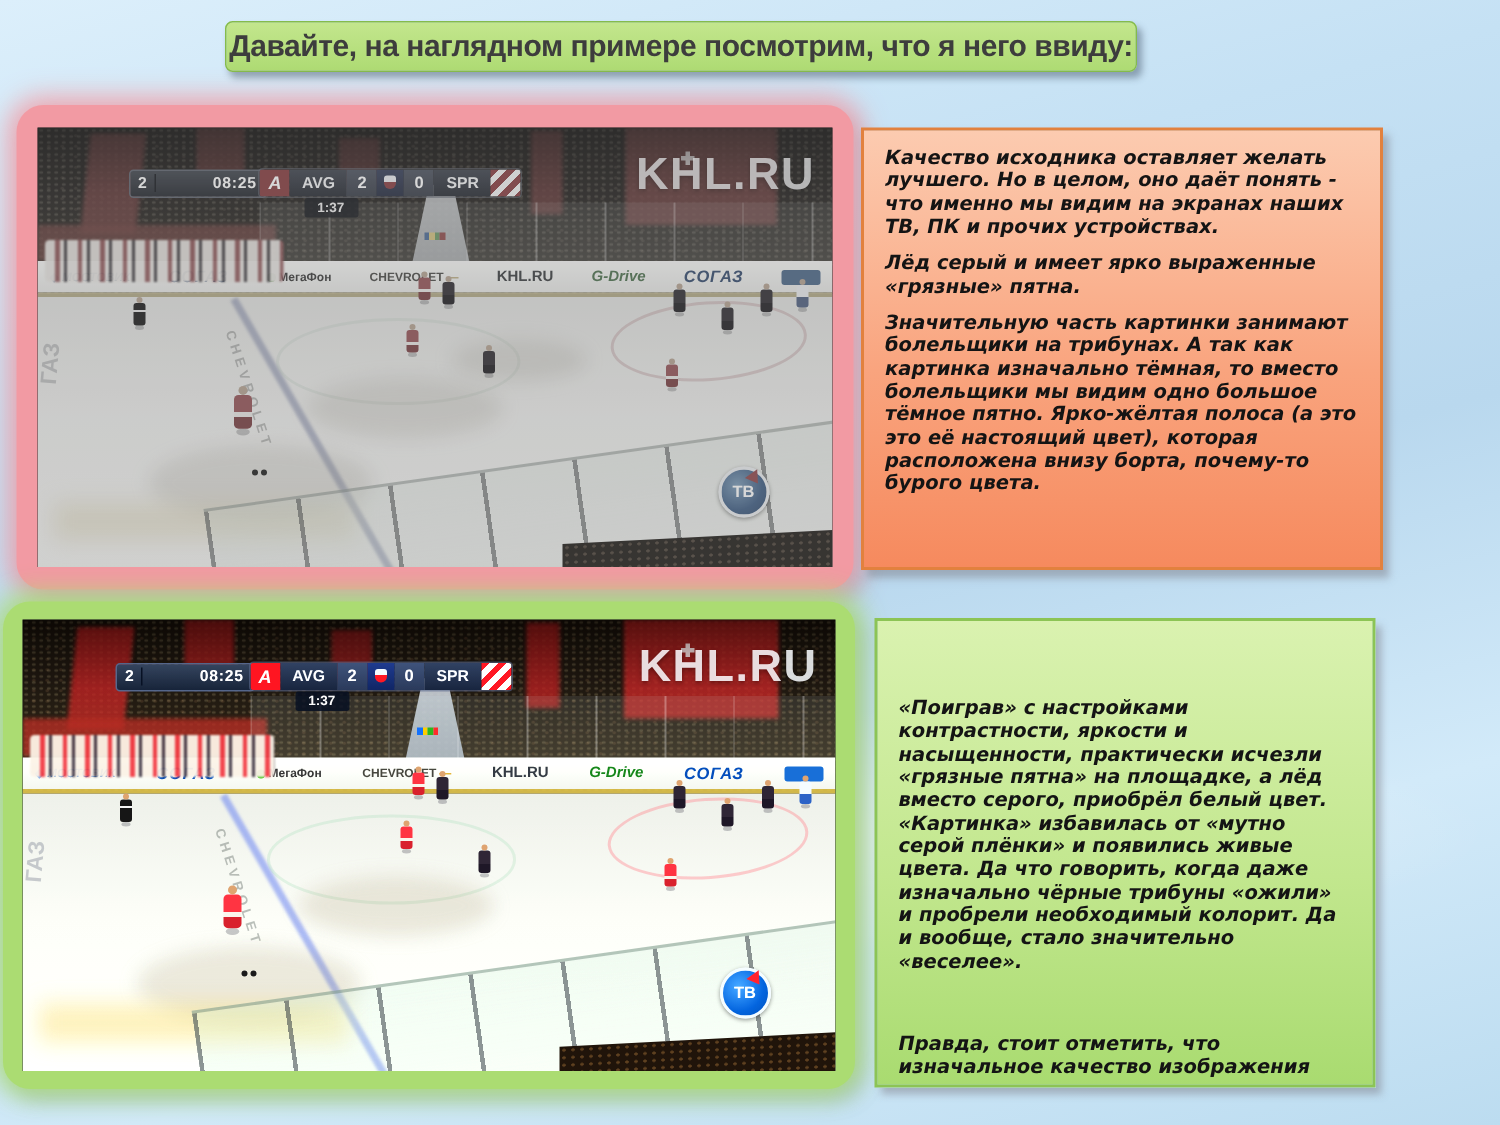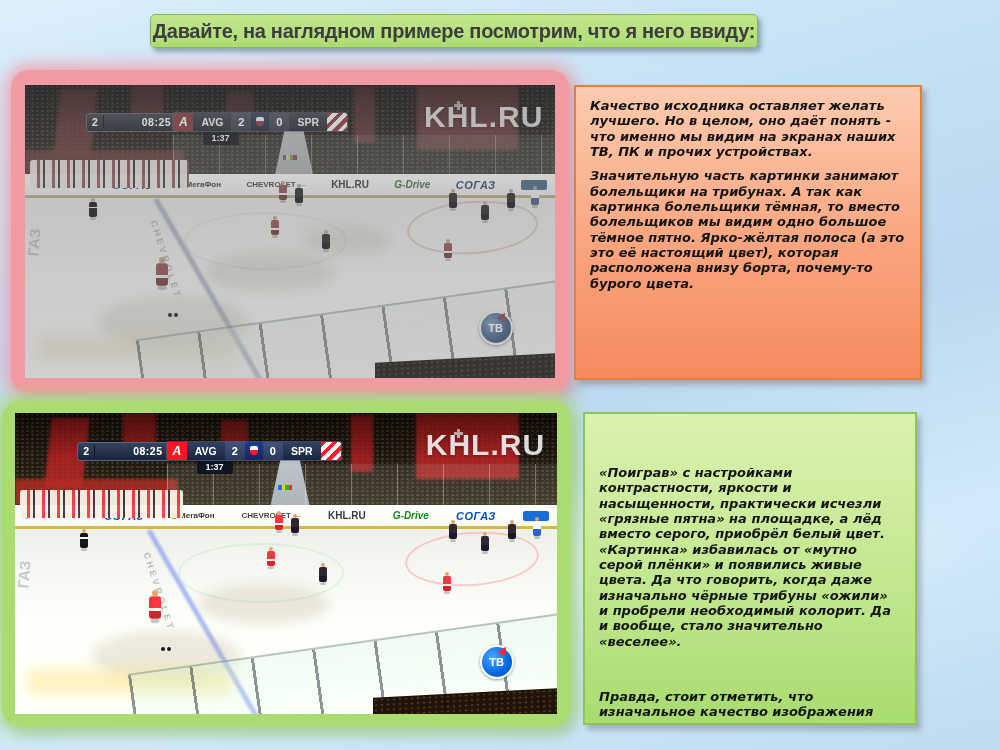--- a/index.html
+++ b/index.html
@@ -374,19 +374,20 @@
           <span class="sb-logo-away"></span>
         </div>
         <div class="sb-penalty">1:37</div>
       </div>
     </div>
   </div>
 </div>
 
 <div class="note note-orange">
   <p>Качество исходника оставляет желать лучшего. Но в целом, оно даёт понять - что именно мы видим на экранах наших ТВ, ПК и прочих устройствах.</p>
-  <p>Значительную часть картинки занимают болельщики на трибунах. А так как картинка болельщики тёмная, то вместо болельщиков мы видим одно большое тёмное пятно. Ярко-жёлтая полоса (а это это её настоящий цвет), которая расположена внизу борта, почему-то бурого цвета.</p>
+  <p>Лёд серый и имеет ярко выраженные «грязные» пятна.</p>
+  <p>Значительную часть картинки занимают болельщики на трибунах. А так как картинка изначально тёмная, то вместо болельщики мы видим одно большое тёмное пятно. Ярко-жёлтая полоса (а это это её настоящий цвет), которая расположена внизу борта, почему-то бурого цвета.</p>
 </div>
 
 <div class="note note-green">
   <p>«Поиграв» с настройками контрастности, яркости и насыщенности, практически исчезли «грязные пятна» на площадке, а лёд вместо серого, приобрёл белый цвет. «Картинка» избавилась от «мутно серой плёнки» и появились живые цвета. Да что говорить, когда даже изначально чёрные трибуны «ожили» и пробрели необходимый колорит. Да и вообще, стало значительно «веселее».</p>
   <p>Правда, стоит отметить, что изначальное качество изображения сильно ограничивает возможность корректировки изображения. Однако, если такой обработке видео будет подвергаться непосредственно «на выходе», то эти проблемы автоматически отпадут.</p>
 </div>
 
 </body></html>

